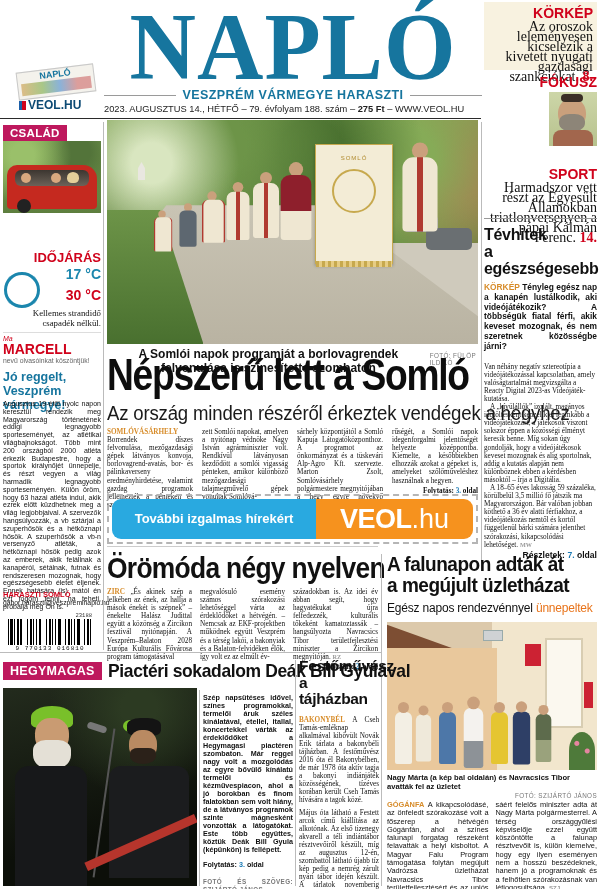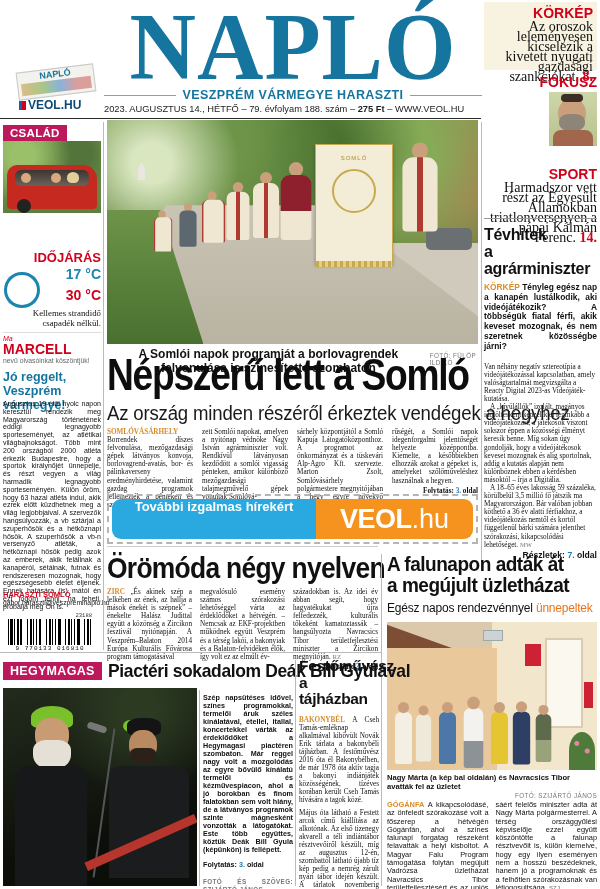--- a/index.html
+++ b/index.html
@@ -139,21 +139,21 @@
 
   
   .headline-xl{left:107px;top:352px;width:440px;font-weight:bold;font-size:44px;line-height:46px;
       letter-spacing:-1.5px;color:#0d0d0d;transform:scaleX(.845);transform-origin:left top;white-space:nowrap;}
   .subhead-xl{left:107px;top:402px;width:400px;font-size:20px;color:#1a1a1a;letter-spacing:-.2px;
       transform:scaleX(.93);transform-origin:left top;white-space:nowrap;}
   .body-cols{left:107px;top:428px;width:371px;display:flex;gap:9px;}
   .body-cols .col{flex:1;font-family:"Liberation Serif",serif;font-size:7.2px;line-height:8.1px;text-align:justify;}
   .veol-banner{left:107px;top:494px;width:371px;height:50px;border:2px dashed #b5b5b5;
       box-sizing:border-box;padding:3px;display:flex;}
-  .vb-blue{flex:1.3;background:#29a9e0;border-radius:9px 0 0 9px;display:flex;flex-direction:row;
+  .vb-blue{flex:1.3;background:#29a9e0;border-radius:9px 0 0 9px;display:flex;flex-direction:column;
       justify-content:center;text-align:center;color:#fff;font-weight:bold;font-size:13px;line-height:16px;}
   .vb-orange{flex:1;background:#f6921e;border-radius:0 9px 9px 0;display:flex;align-items:center;
       justify-content:center;color:#fff;font-size:27px;}
   .vb-orange b{font-weight:bold;letter-spacing:-.5px;}
   .vb-orange span{font-weight:normal;}
 
   
   .rule-orom{left:107px;top:546px;width:271px;border-top:1px solid #ccc;}
   .orom-head{left:107px;top:551px;width:310px;font-weight:bold;font-size:30px;letter-spacing:-.8px;
       transform:scaleX(.88);transform-origin:left top;white-space:nowrap;}
@@ -256,21 +256,21 @@
       <i class="torso"></i>
     </div>
   </div>
   <div class="abs sport">
     <span class="rlabel">SPORT</span>
     <div class="rr-text serif"><span>Harmadszor vett részt az Egyesült Államokban triatlonversenyen a pápai Kálmán Ferenc.</span> <b class="red">14.</b></div>
   </div>
   <div class="abs rule-rr"></div>
 
   <div class="abs tevhitek">
-    <h2><span>Tévhitek</span><br><span>a agrárminiszter</span></h2>
+    <h2><span>Tévhitek</span><br><span>a egészségesebb</span></h2>
     <div class="lead just"><span class="tag">KÖRKÉP</span> <span>Tényleg egész nap a kanapén lustálkodik, aki videójátékozik? A többségük fiatal férfi, akik keveset mozognak, és nem szeretnek közösségbe járni?</span></div>
     <div class="body">
       <p>Van néhány negatív sztereotípia a videójátékozással kapcsolatban, amely valóságtartalmát megvizsgálta a Reacty Digital 2023-as Videójáték-kutatása.</p>
       <p class="ind">A „kívülállók” izolált, magányos időtöltésként képzelik el leginkább a videójátékozást, a játékosok viszont sokszor éppen a közösségi élményt keresik benne. Míg sokan úgy gondolják, hogy a videójátékosok keveset mozognak és alig sportolnak, addig a kutatás alapján nem különböznek ebben a kérdésben másoktól – írja a Digitália.</p>
       <p class="ind"><span>A 18–65 éves lakosság 59 százaléka, körülbelül 3,5 millió fő játszik ma Magyarországon. Bár valóban jobban köthető a 36 év alatti férfiakhoz, a videójátékozás nemtől és kortól függetlenül bárki számára jelenthet szórakozási, kikapcsolódási lehetőséget.</span> <span class="initials">MW</span></p>
     </div>
     <div class="details"><span>Részletek:</span> <span class="pg">7.</span> <span>oldal</span></div>
   </div>
 
   <div class="abs csalad-label"><span class="lab-red">CSALÁD</span></div>
@@ -353,21 +353,21 @@
       </div>
     <div class="vb-orange">
         <b>VEOL</b>
         <span>.hu</span>
       </div>
   </div>
 
   <div class="abs rule-orom"></div>
   <div class="abs orom-head">Örömóda négy nyelven</div>
   <div class="abs orom-cols">
-    <div class="col"><span class="tag">ZIRC</span> <span>„És akinek szép a lelkében az ének, az hallja a mások énekét is szépnek” – énekelte Halász Judittal együtt a közönség a Zircikon fesztivál nyitónapján. A Veszprém–Balaton 2014 Európa Kulturális Fővárosa program támogatásával</span></div>
+    <div class="col"><span class="tag">ZIRC</span> <span>„És akinek szép a lelkében az ének, az hallja a mások énekét is szépnek” – énekelte Halász Judittal együtt a közönség a Zircikon fesztivál nyitónapján. A Veszprém–Balaton 2028 Európa Kulturális Fővárosa program támogatásával</span></div>
     <div class="col">megvalósuló esemény számos szórakozási lehetőséggel várta az érdeklődőket a hétvégén. – Nemcsak az EKF-projektben működnek együtt Veszprém és a térség lakói, a bakonyiak és a Balaton-felvidéken élők, így volt ez az elmúlt év-</div>
     <div class="col"><span>századokban is. Az idei év abban segít, hogy hagyatékukat újra felfedezzék, kulturális tőkeként kamatoztassák – hangsúlyozta Navracsics Tibor területfejlesztési miniszter a Zircikon megnyitóján.</span> <span class="initials">RZ</span>
       <div class="cont"><span>Folytatás:</span> <span class="pg">2.</span> <span>oldal</span></div>
     </div>
   </div>
 
   <div class="vline" style="left:381px;top:554px;height:332px;"></div>
 
   <div class="abs falu">
     <h2><span>A falunapon adták át</span><br><span>a megújult üzletházat</span></h2>

